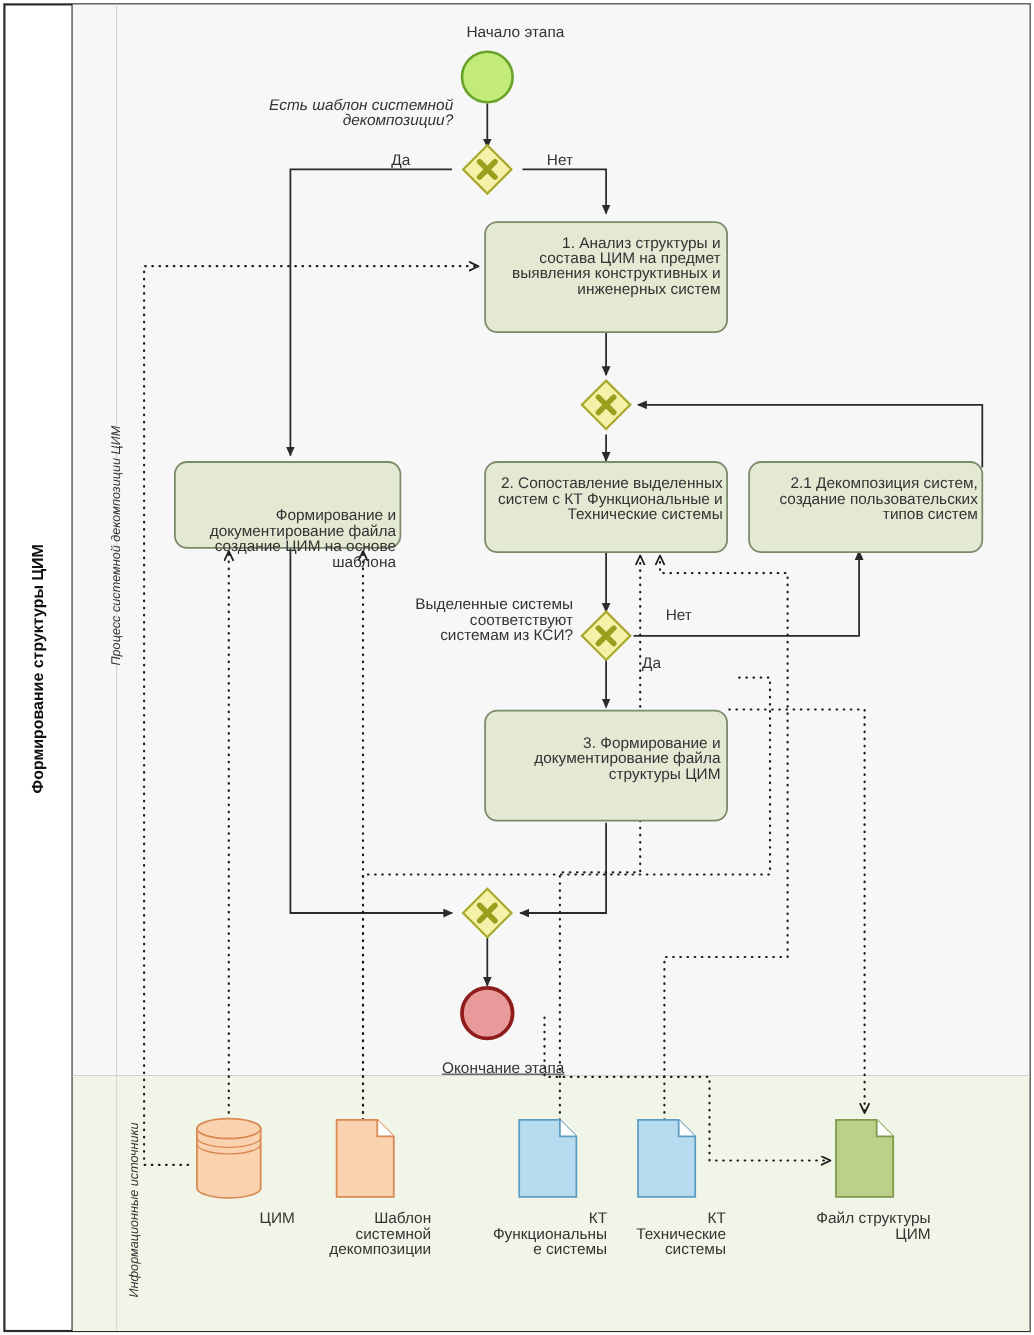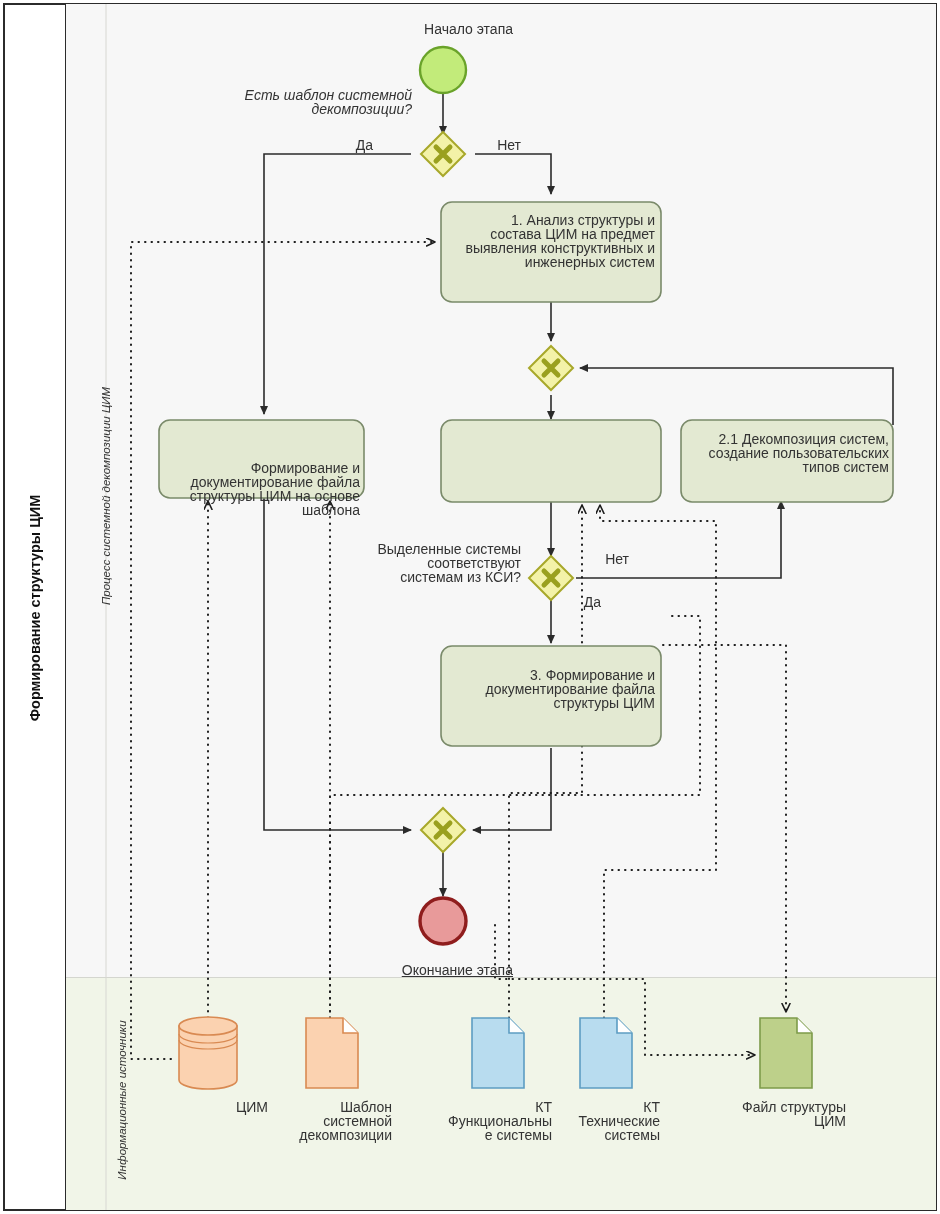--- a/index.html
+++ b/index.html
@@ -193,24 +193,29 @@
   <div class="lbl" style="left:447px;top:213px;width:208px;">
     <div>1. Анализ структуры и</div>
     <div>состава ЦИМ на предмет</div>
     <div>выявления конструктивных и</div>
     <div>инженерных систем</div>
   </div>
 
   <div class="lbl" style="left:163px;top:425px;width:197px;margin-top:36px;">
     <div>Формирование и</div>
     <div>документирование файла</div>
-    <div>структуры ЦИМ на основе</div>
+    <div>создание ЦИМ на основе</div>
     <div>шаблона</div>
   </div>
 
+  <div class="lbl" style="left:445px;top:432px;width:212px;">
+    <div>2. Сопоставление выделенных</div>
+    <div>систем с КТ Функциональные и</div>
+    <div>Технические системы</div>
+  </div>
 
   <div class="lbl" style="left:685px;top:432px;width:204px;">
     <div>2.1 Декомпозиция систем,</div>
     <div>создание пользовательских</div>
     <div>типов систем</div>
   </div>
 
   <div class="lbl" style="left:447px;top:668px;width:208px;">
     <div>3. Формирование и</div>
     <div>документирование файла</div>

